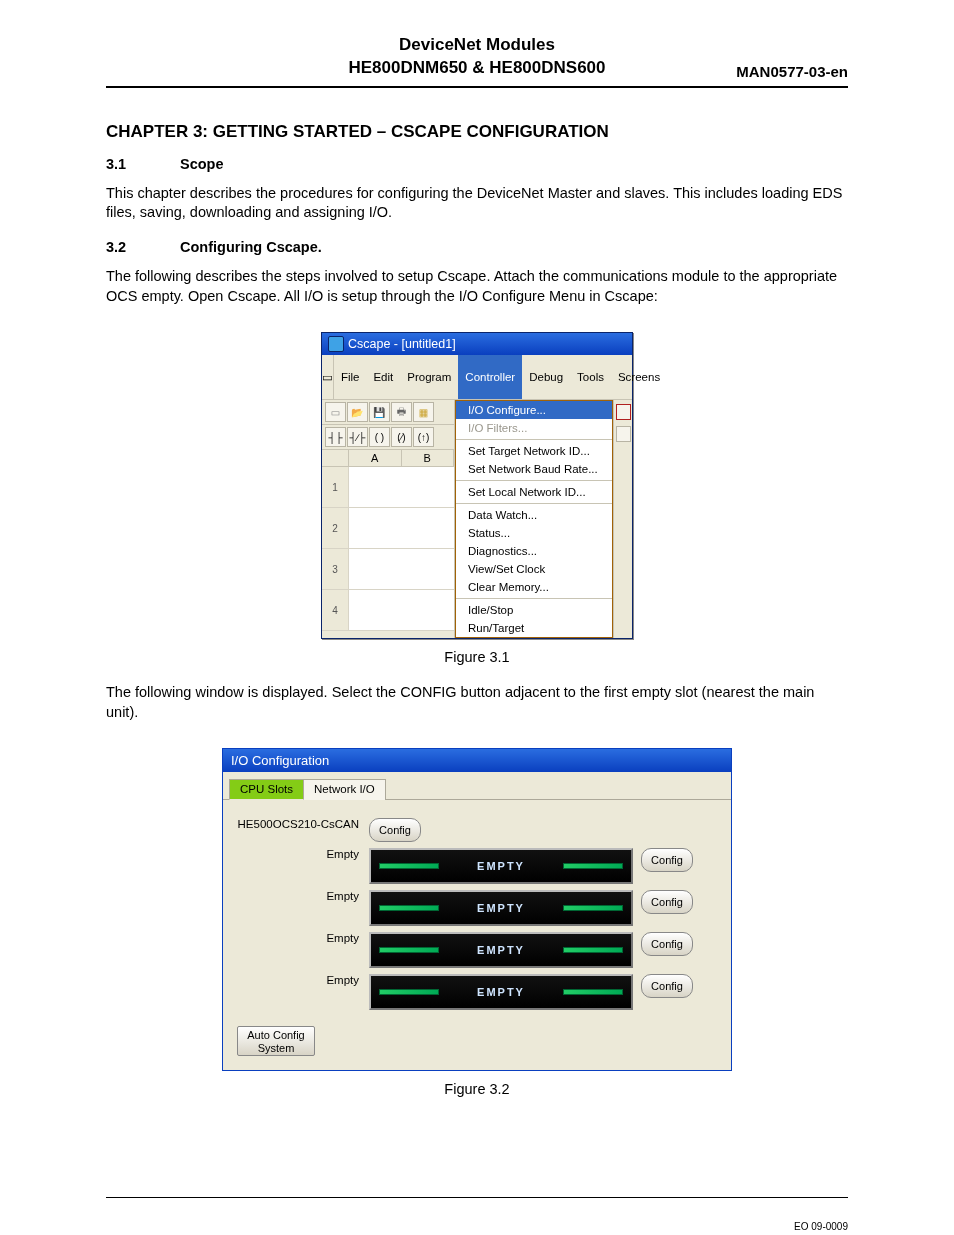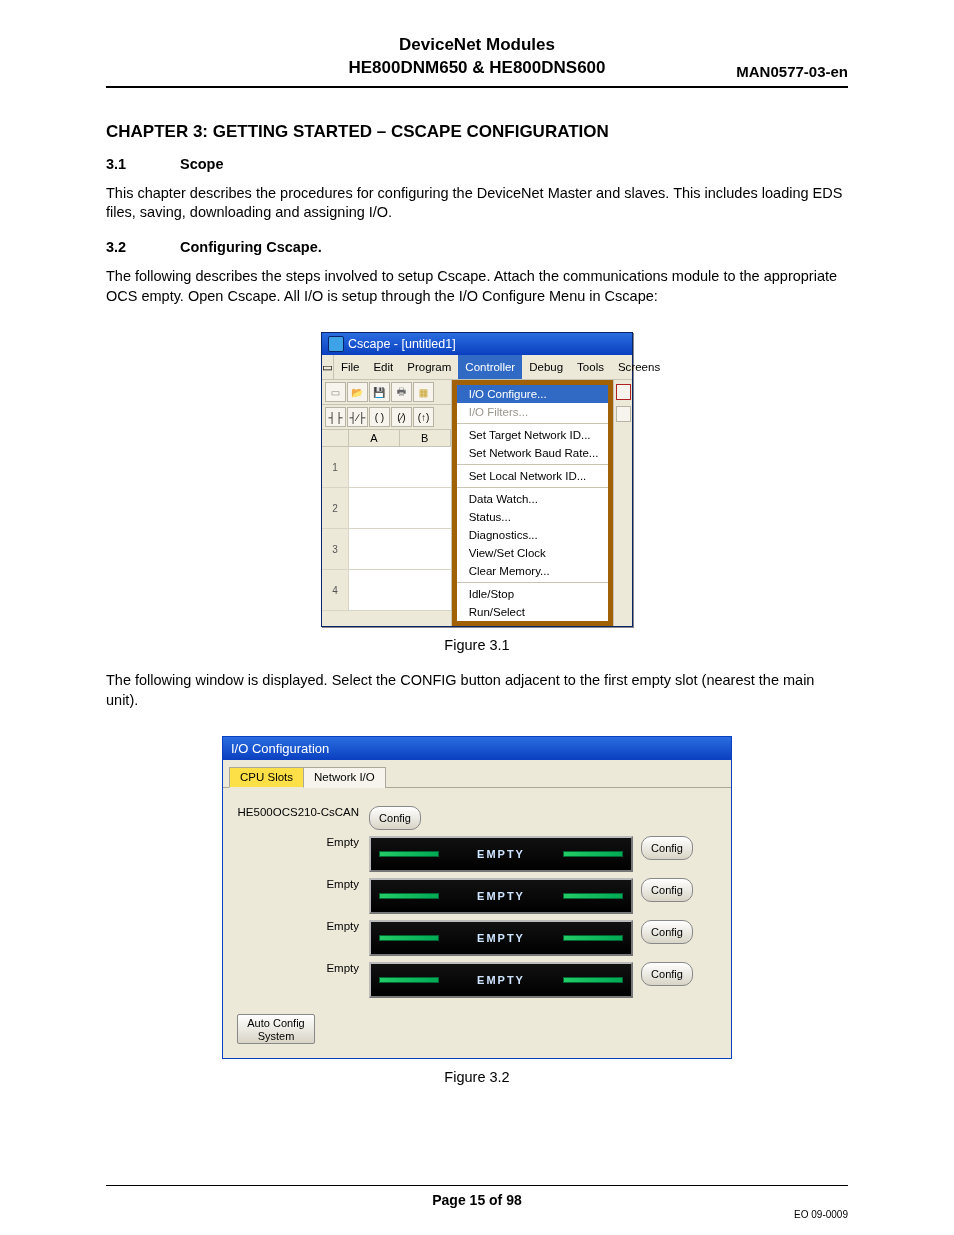--- a/index.html
+++ b/index.html
@@ -75,21 +75,21 @@
   }
   .titlebar .cs-icon{
     width:14px;height:14px;background:#3ea2e6;border:1px solid #0a246a;border-radius:2px;
   }
   .menubar{
     display:flex;
     background:#ece9d8;
     border-bottom:1px solid #c8c4b4;
     font-size:11.5px;
   }
-  .menubar .m{padding:6px 7px;}
+  .menubar .m{padding:16px 7px;}
   .menubar .m.sel{background:#316ac5;color:#fff;}
   .row2{display:flex;}
   .toolbar-col{
     width:132px;
     border-right:1px solid #c8c4b4;
   }
   .toolbar-strip{
     display:flex;gap:0;padding:2px 3px;border-bottom:1px solid #c8c4b4;
   }
   .tbtn{width:19px;height:18px;border:1px solid #b8b4a4;background:#f6f4ec;margin-right:1px;display:flex;align-items:center;justify-content:center;font-size:10px;}
@@ -104,21 +104,21 @@
   }
   .ladder-ab .cell{flex:1;text-align:center;font-size:11px;padding:2px 0;background:#ece9d8;border-right:1px solid #c8c4b4;}
   .ladder-ab .cell:first-child{width:26px;flex:0 0 26px;}
   .ladder-rows{background:#fff;}
   .ladder-row{display:flex;height:40px;border-bottom:1px solid #d8d4c6;}
   .ladder-row .num{width:26px;border-right:1px solid #d8d4c6;display:flex;align-items:center;justify-content:center;font-size:10px;color:#555;background:#ece9d8;}
   .ladder-row .body{flex:1;}
   .dropdown{
     flex:1;
     background:#fff;
-    border:5px solid #a16207;
+    border:1px solid #a16207;
     margin:0;
     font-size:11.5px;
   }
   .dropdown .item{
     padding:3px 10px 3px 12px;
     white-space:nowrap;
   }
   .dropdown .item.hl{background:#316ac5;color:#fff;}
   .dropdown .item.dis{color:#9a978d;}
   .dropdown .sep{height:0;border-top:1px solid #c8c4b4;margin:2px 0;}
@@ -149,21 +149,21 @@
   }
   .tab{
     padding:3px 10px 4px 10px;
     border:1px solid #aca899;
     border-bottom:none;
     background:#f6f4ec;
     position:relative;
     top:1px;
     margin-right:-1px;
   }
-  .tab.active{background:#fde047;border-bottom:1px solid #ece9d8;z-index:2;}
+  .tab.active{background:#84cc16;border-bottom:1px solid #ece9d8;z-index:2;}
   .iobody{padding:18px 14px 14px 14px;}
   .slotrow{
     display:flex;align-items:flex-start;margin-bottom:6px;gap:8px;
   }
   .slot-label{
     width:122px;text-align:right;font-size:11.5px;padding-right:2px;
   }
   .slot-module{
     width:264px;height:36px;
     background:linear-gradient(to bottom,#111 0%,#000 100%);
@@ -307,21 +307,21 @@
             <div class="sep"></div>
             <div class="item ">Set Local Network ID...</div>
             <div class="sep"></div>
             <div class="item ">Data Watch...</div>
             <div class="item ">Status...</div>
             <div class="item ">Diagnostics...</div>
             <div class="item ">View/Set Clock</div>
             <div class="item ">Clear Memory...</div>
             <div class="sep"></div>
             <div class="item ">Idle/Stop</div>
-            <div class="item ">Run/Select</div>
+            <div class="item ">Run/Target</div>
           </div>
         <div class="right-strip">
           <span class="ric"></span>
           <span class="ric2"></span>
         </div>
       </div>
     </div>
   </div>
   <div class="figure-caption">Figure 3.1</div>
 
@@ -363,17 +363,16 @@
               <div class="cfgbtn">Config</div>
             </div>
           </div>
         <div class="autobtn">Auto Config System</div>
       </div>
     </div>
   </div>
   <div class="figure-caption">Figure 3.2</div>
 
   <div class="doc-footer">
-    <div class="pg">Page 15 of 98</div>
     <div class="eo">EO 09-0009</div>
   </div>
 
 </div>
 
 </body></html>

